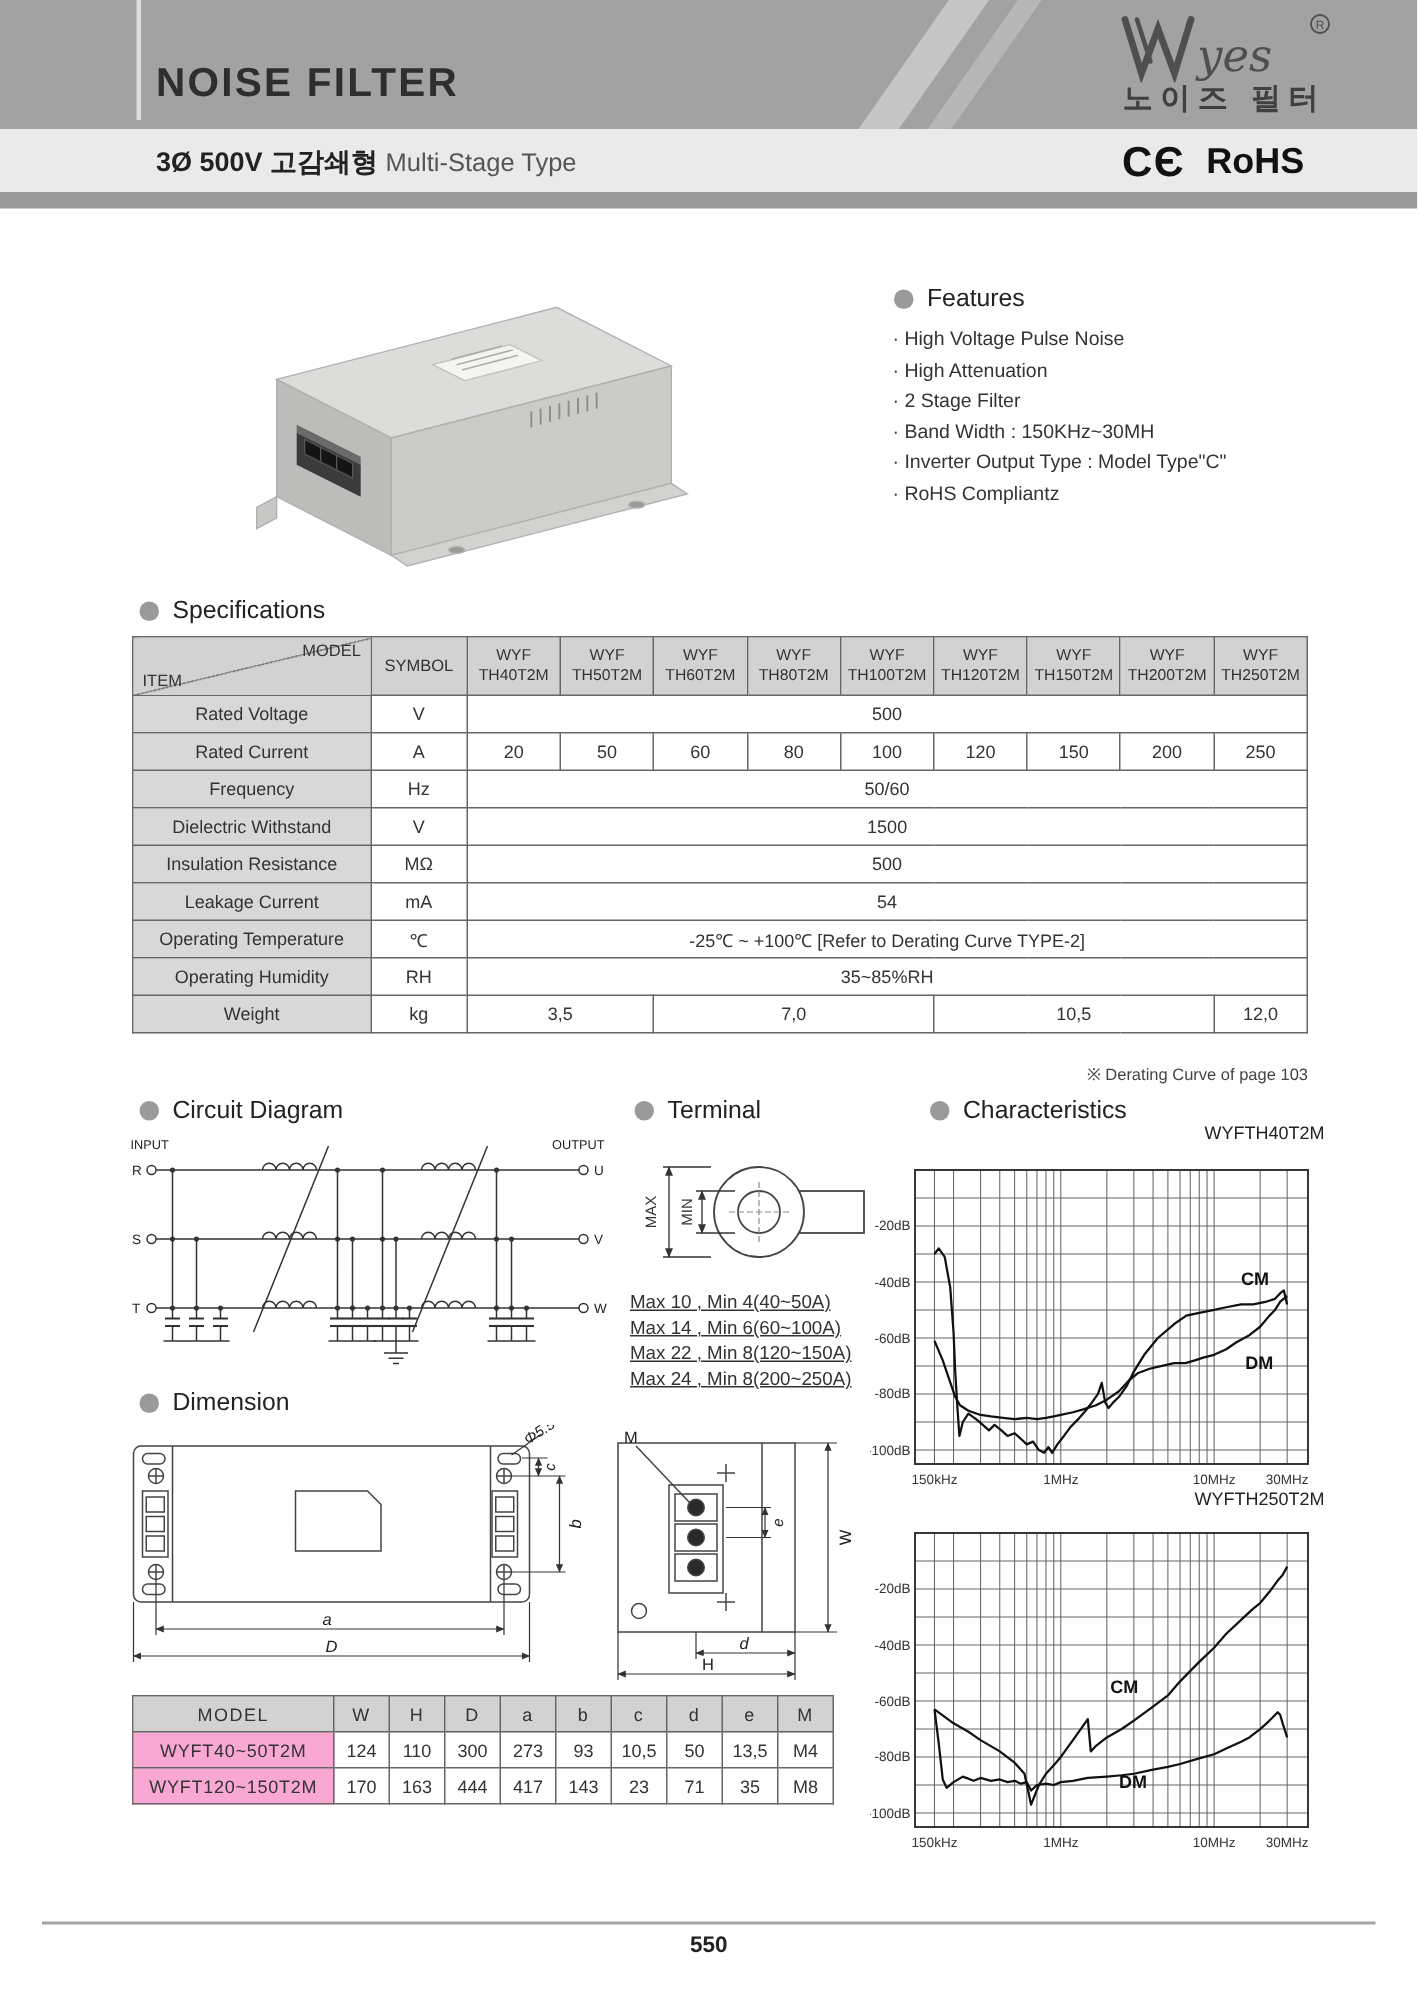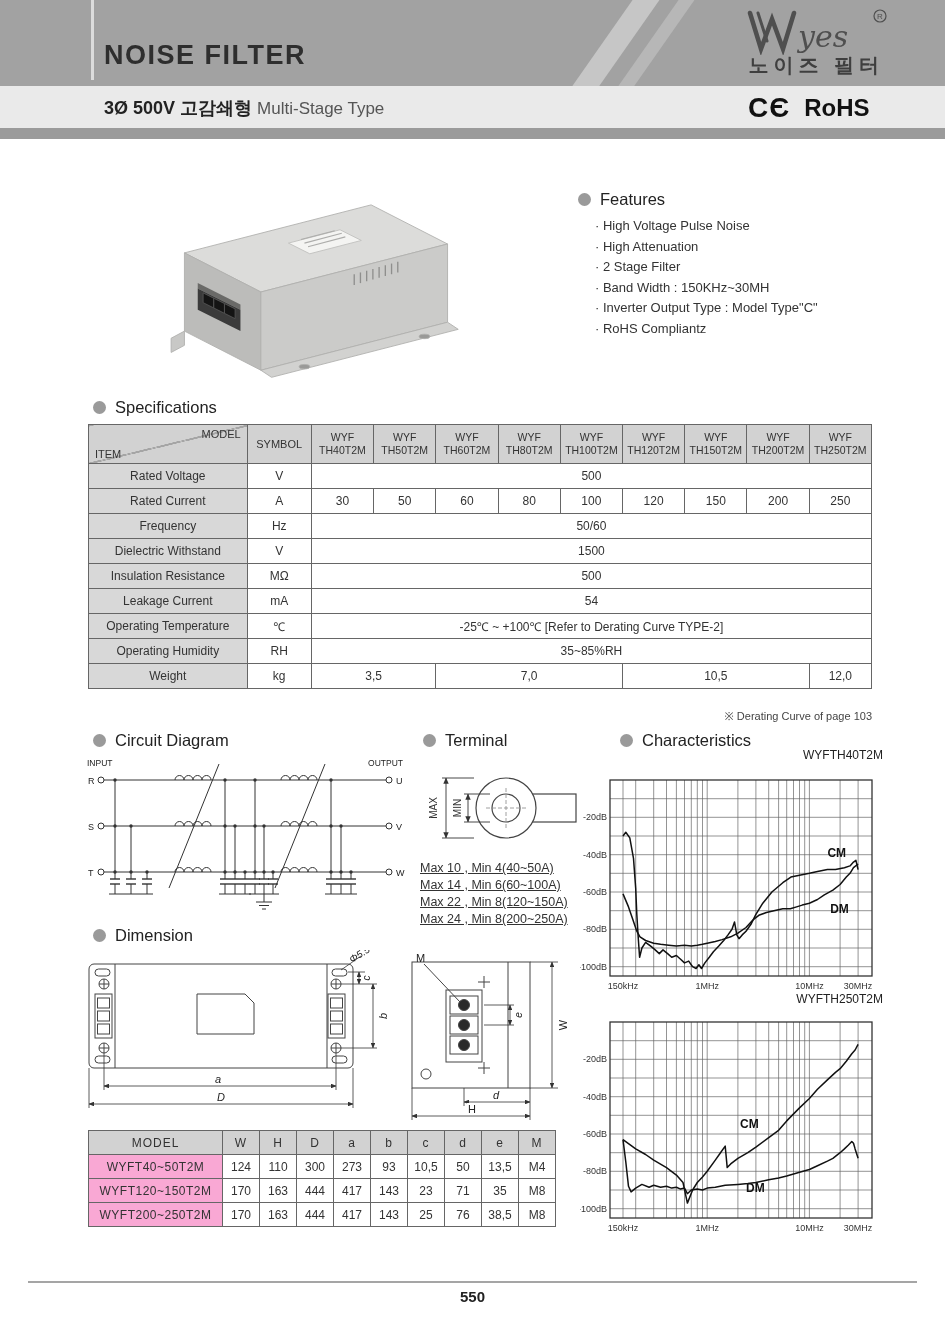--- a/index.html
+++ b/index.html
@@ -125,21 +125,21 @@
     </g>
     <g>
       <polygon points="90,152 138,176 138,182 90,158" fill="#6a6a68"></polygon>
       <polygon points="90,158 138,182 138,206 90,182" fill="#3b3b3b"></polygon>
       <polygon points="96,163 108,169 108,180 96,174" fill="#141414" stroke="#555"></polygon>
       <polygon points="108,169 120,175 120,186 108,180" fill="#141414" stroke="#555"></polygon>
       <polygon points="120,175 132,181 132,192 120,186" fill="#141414" stroke="#555"></polygon>
     </g>
   </svg>
 
-  <div class="abs sec-head" style="left:578px;top:190px">
+  <div class="abs sec-head" style="left:596px;top:190px">
     <span class="bullet"></span>
     <span>Features</span>
   </div>
   <div class="abs features-list">
       <div class="feat-item">· High Voltage Pulse Noise</div>
       <div class="feat-item">· High Attenuation</div>
       <div class="feat-item">· 2 Stage Filter</div>
       <div class="feat-item">· Band Width : 150KHz~30MH</div>
       <div class="feat-item">· Inverter Output Type : Model Type"C"</div>
       <div class="feat-item">· RoHS Compliantz</div>
@@ -182,21 +182,21 @@
             <td class="hd mdl">WYF<br>TH250T2M</td>
           </tr>
           <tr>
             <td class="item">Rated Voltage</td>
             <td>V</td>
             <td colspan="9">500</td>
           </tr>
           <tr>
             <td class="item">Rated Current</td>
             <td>A</td>
-            <td colspan="1">30</td>
+            <td colspan="1">20</td>
             <td colspan="1">50</td>
             <td colspan="1">60</td>
             <td colspan="1">80</td>
             <td colspan="1">100</td>
             <td colspan="1">120</td>
             <td colspan="1">150</td>
             <td colspan="1">200</td>
             <td colspan="1">250</td>
           </tr>
           <tr>
@@ -654,32 +654,20 @@
             <td>170</td>
             <td>163</td>
             <td>444</td>
             <td>417</td>
             <td>143</td>
             <td>23</td>
             <td>71</td>
             <td>35</td>
             <td>M8</td>
           </tr>
-          <tr>
-            <td class="item">WYFT200~250T2M</td>
-            <td>170</td>
-            <td>163</td>
-            <td>444</td>
-            <td>417</td>
-            <td>143</td>
-            <td>25</td>
-            <td>76</td>
-            <td>38,5</td>
-            <td>M8</td>
-          </tr>
         </tbody>
       </table>
     </div>
 
   <div class="abs footer-line"></div>
   <div class="abs page-num">550</div>
 
 </div>
 
 </body></html>

